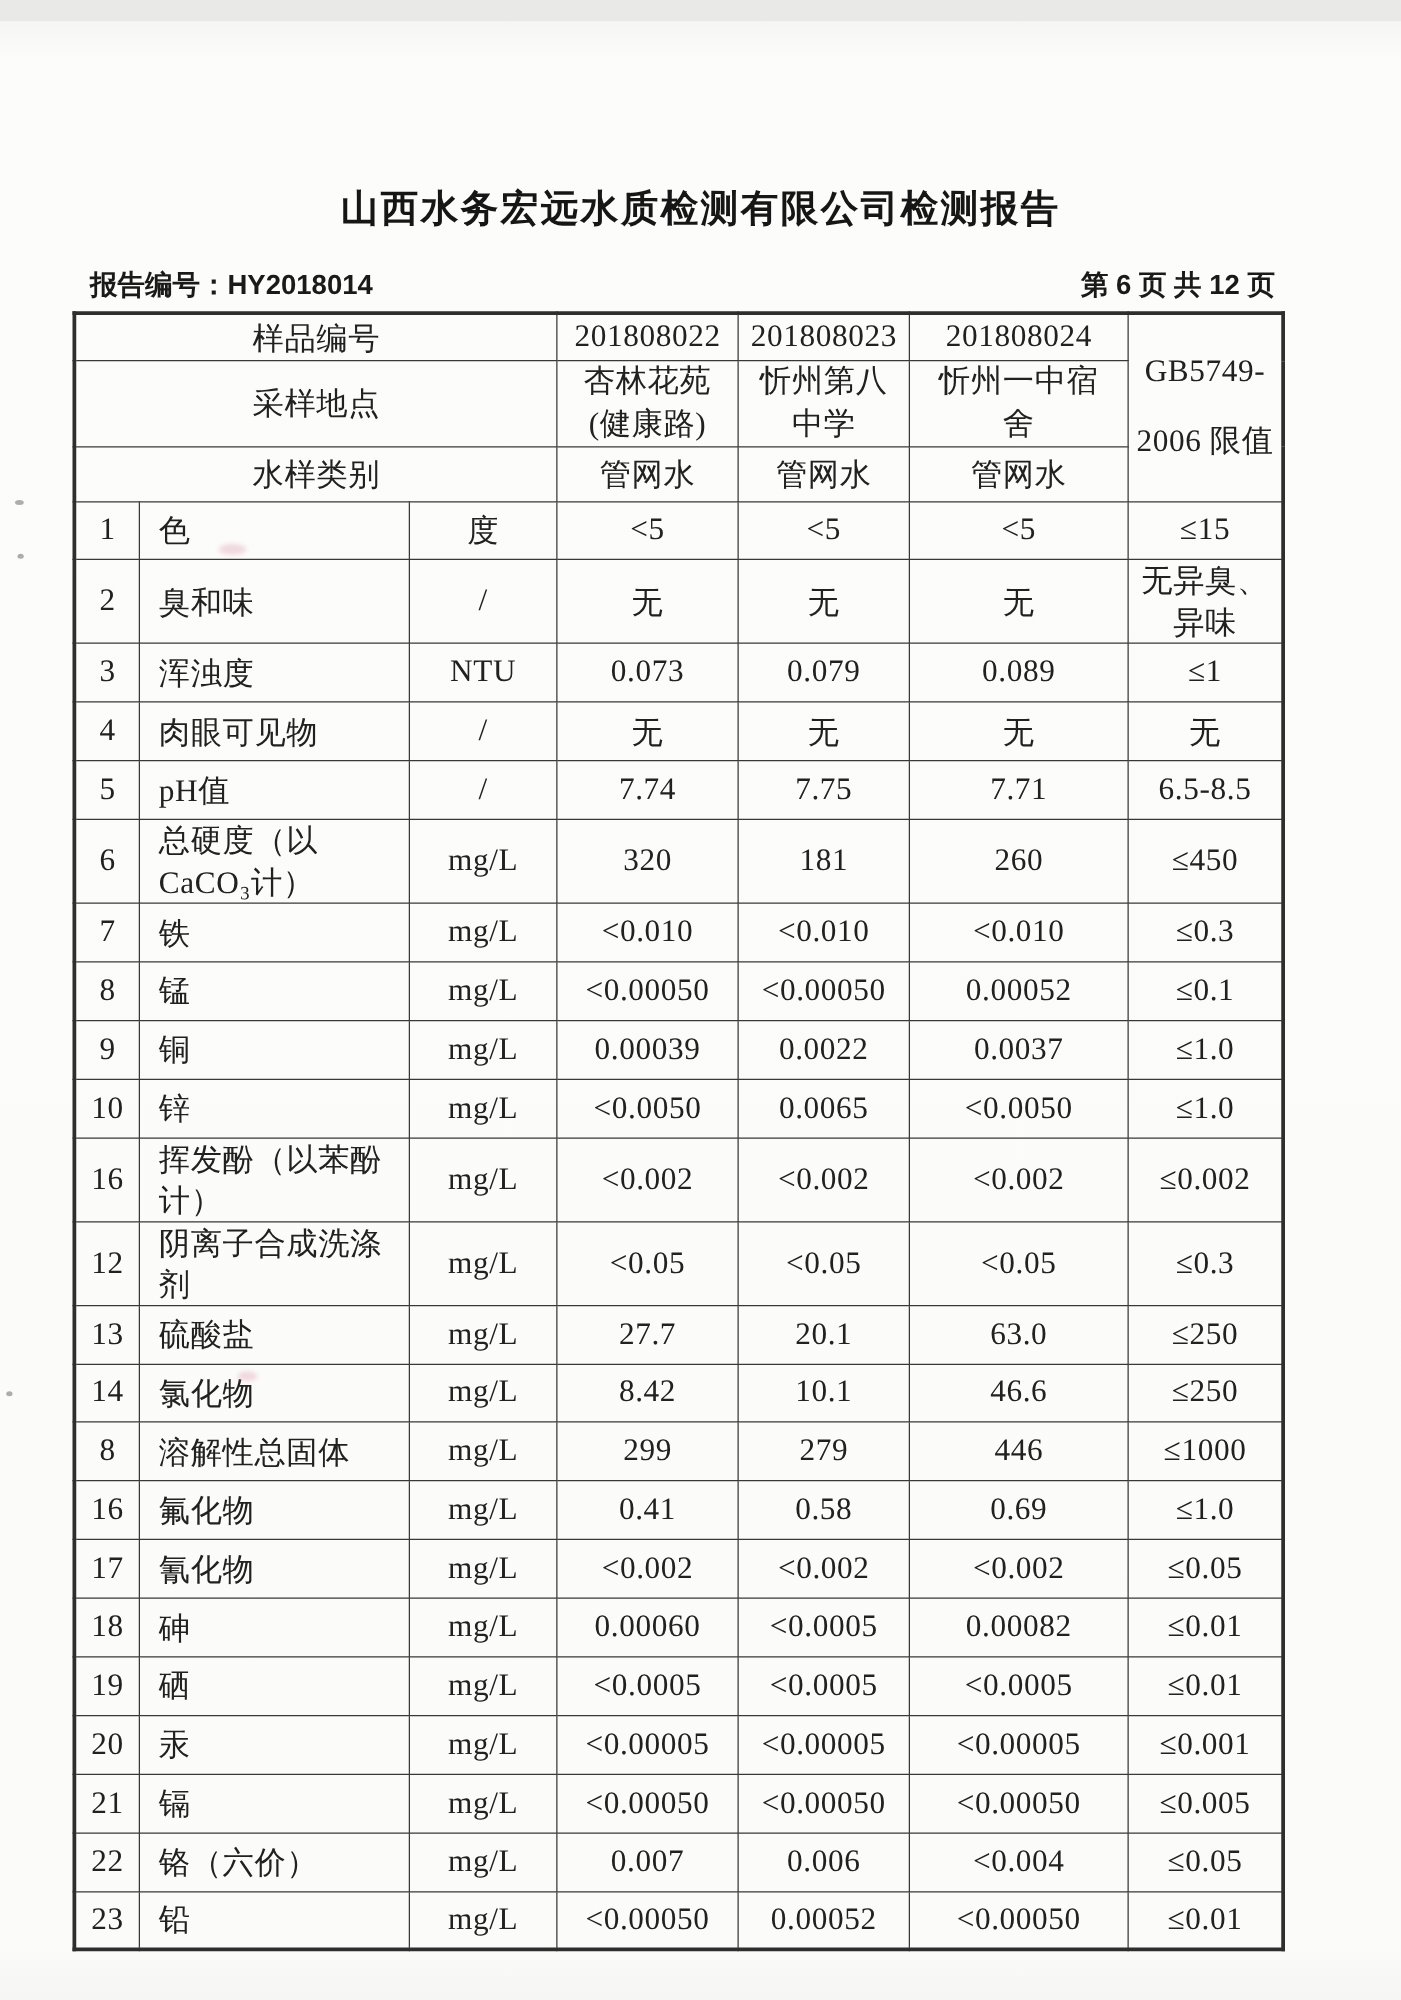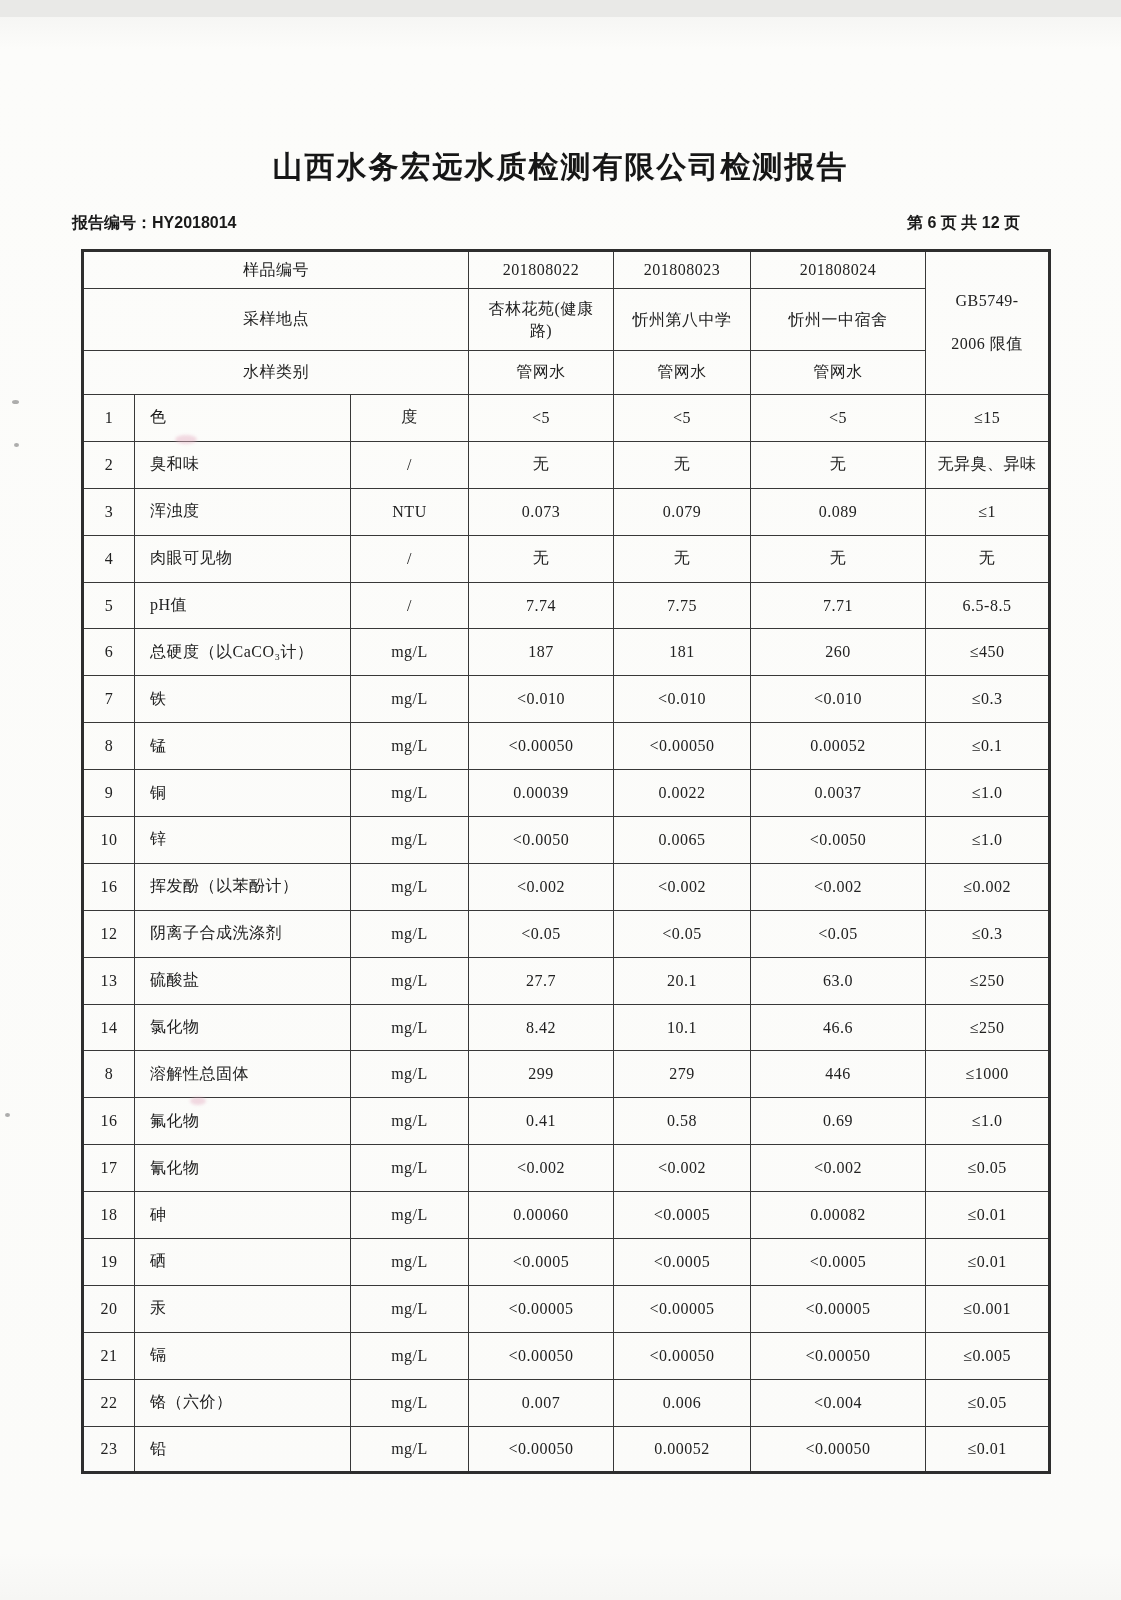--- a/index.html
+++ b/index.html
@@ -27,30 +27,30 @@
     color:#161616;
   }
   .meta-row{
     position:absolute;
     top:196px;left:72px;right:101px;
     display:flex;
     justify-content:space-between;
     align-items:baseline;
     font-family:"Liberation Sans","DejaVu Sans",sans-serif;
     font-weight:600;
-    font-size:16px;
+    font-size:22px;
     color:#1a1a1a;
   }
   table.report-table{
     position:absolute;
-    left:81px;top:232px;
+    left:58px;top:232px;
     width:967px;
     border-collapse:collapse;
     table-layout:fixed;
-    font-size:16px;
+    font-size:25px;
     color:#212121;
   }
   table.report-table{border:3px solid #2e2e2e;}
   .report-table td{
     border:1.5px solid #383838;
     text-align:center;
     vertical-align:middle;
     padding:0 4px;
     overflow:hidden;
     letter-spacing:0.5px;
@@ -173,21 +173,21 @@
       <td>/</td>
       <td>7.74</td>
       <td>7.75</td>
       <td>7.71</td>
       <td>6.5-8.5</td>
     </tr>
         <tr class="data">
       <td>6</td>
       <td class="item-cell">总硬度（以CaCO₃计）</td>
       <td>mg/L</td>
-      <td>187</td>
+      <td>320</td>
       <td>181</td>
       <td>260</td>
       <td>≤450</td>
     </tr>
         <tr class="data">
       <td>7</td>
       <td class="item-cell">铁</td>
       <td>mg/L</td>
       <td>&lt;0.010</td>
       <td>&lt;0.010</td>

